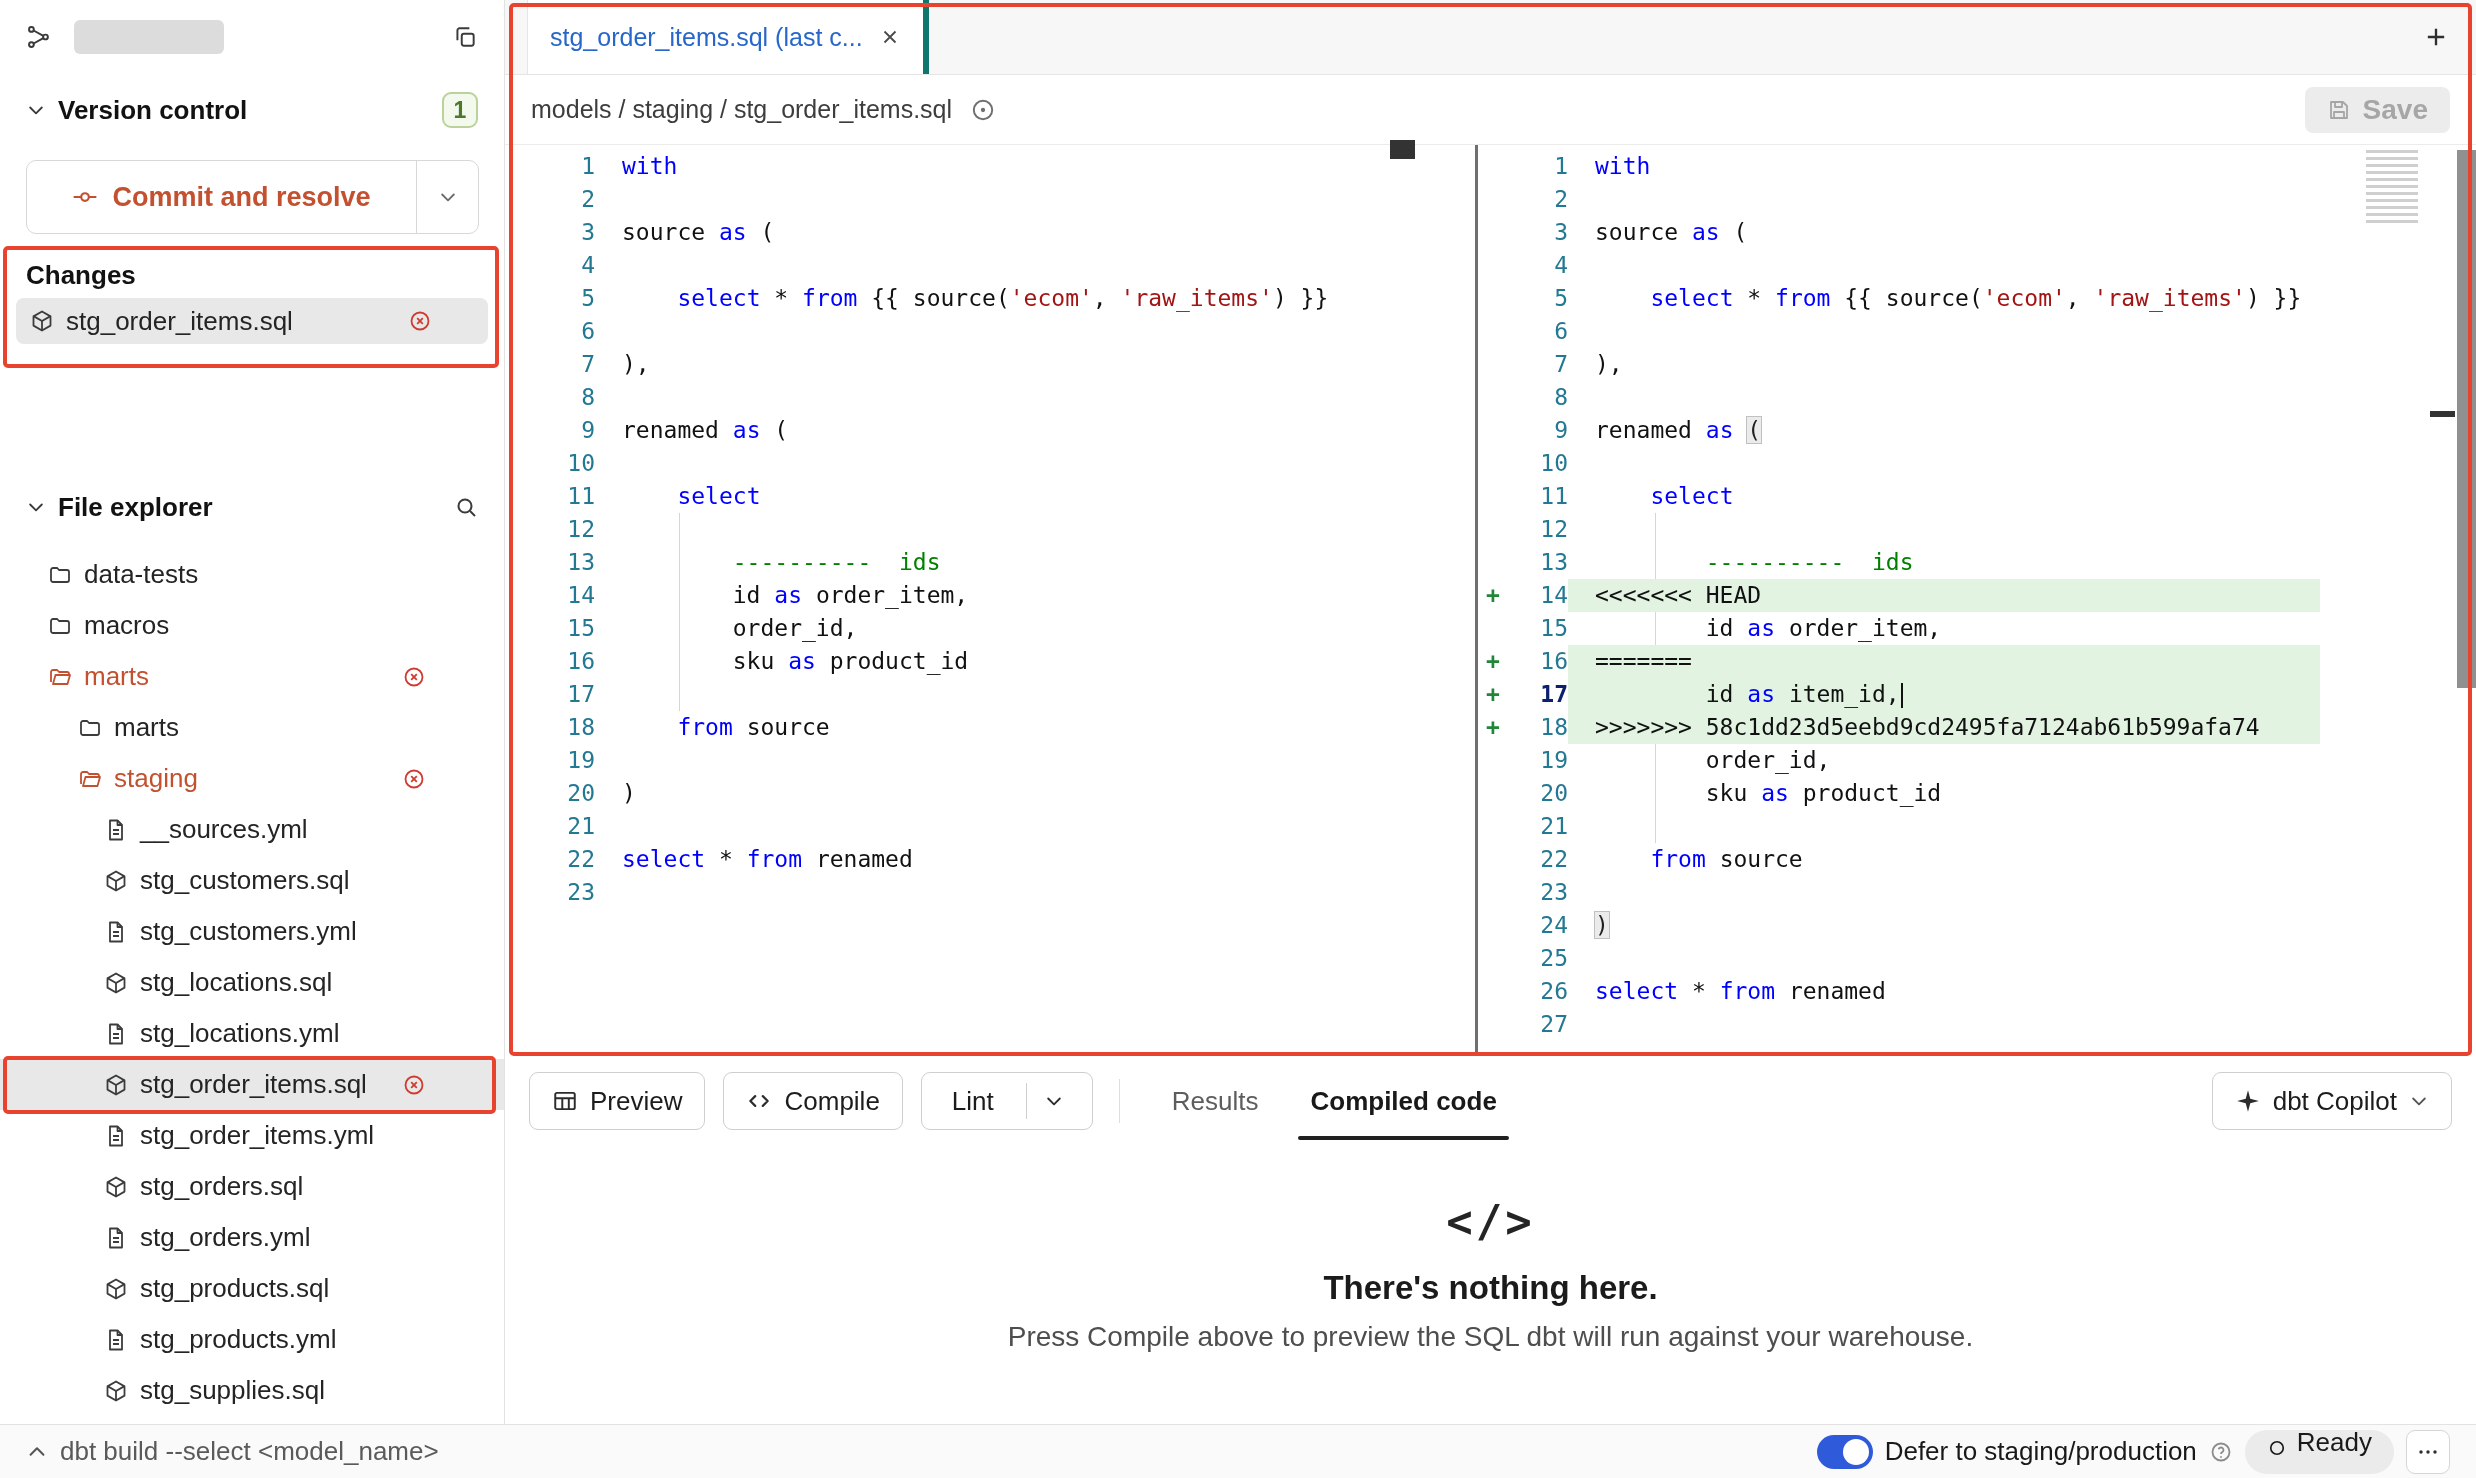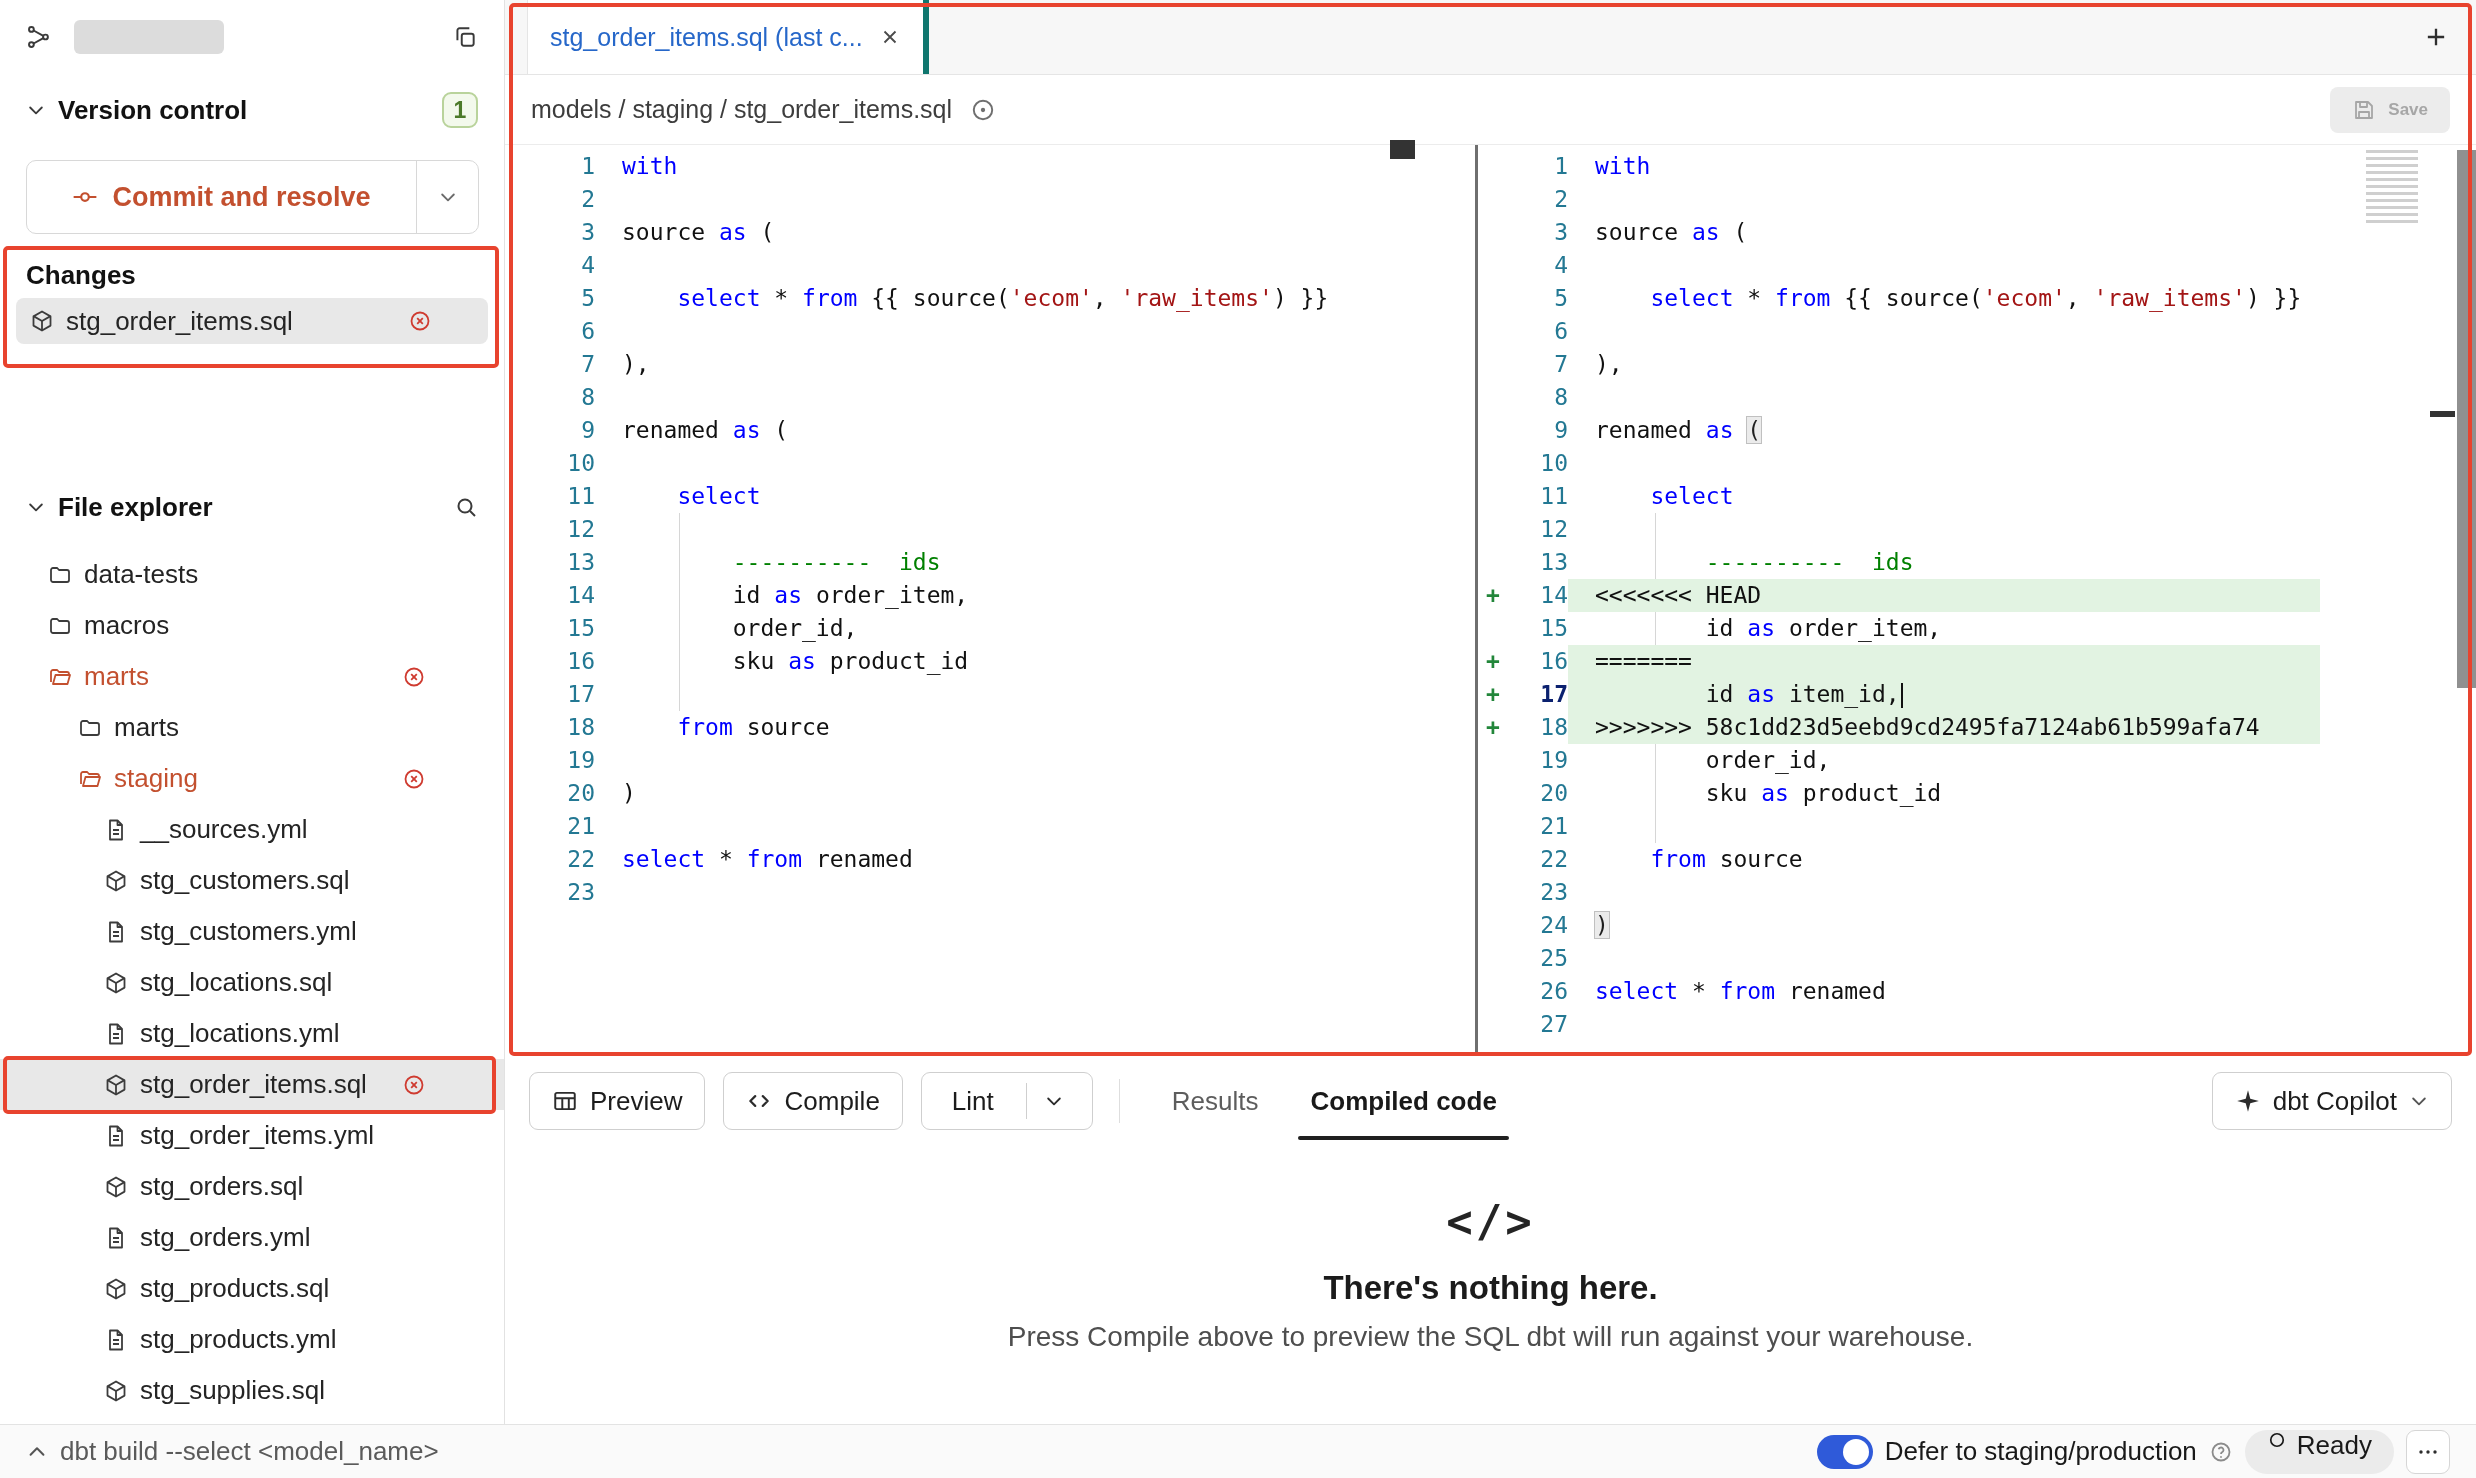--- a/index.html
+++ b/index.html
@@ -37,21 +37,21 @@
 
   
   .tabbar{position:absolute;left:505px;top:0;width:1971px;height:75px;background:#f7f7f7;border-bottom:1px solid #e5e5e5;display:flex;align-items:stretch}
   .tab{margin-left:22px;padding:0 22px;background:#fff;border-left:1px solid #e5e5e5;border-right:6px solid #0f766e;display:flex;align-items:center;gap:16px}
   .tab-label{color:var(--tab_blue,#2667c9);font-size:25px;white-space:nowrap}
   .tab-close{color:#4a4a4a}
   .tab-plus{margin-left:auto;margin-right:26px;align-self:center;color:#2f2f2f}
   .crumbbar{position:absolute;left:505px;top:75px;width:1971px;height:69px;display:flex;align-items:center;gap:18px;padding:0 26px;background:#fff}
   .crumb{font-size:25px;color:#3d3d3d;white-space:nowrap}
   .lineage{color:#6f6f6f}
-  .save-btn{margin-left:auto;height:46px;padding:0 22px;border-radius:8px;background:#ececec;color:#a6a6a6;display:flex;align-items:center;gap:12px;font-size:17px;font-weight:600}
+  .save-btn{margin-left:auto;height:46px;padding:0 22px;border-radius:8px;background:#ececec;color:#a6a6a6;display:flex;align-items:center;gap:12px;font-size:28px;font-weight:600}
   .code-topline{position:absolute;left:505px;top:144px;width:1971px;height:1px;background:#ececec}
 
   
   .pane{position:absolute;top:145px;height:911px;overflow:hidden;background:#fff;
     font-family:"DejaVu Sans Mono","Liberation Mono",monospace;font-size:23px;line-height:33px;padding-top:5px}
   .pane-left{left:505px;width:909px}
   .pane-right{left:1480px;width:952px}
   .code-line{display:flex;position:relative;z-index:1;height:33px}
   .lnum{flex:none;text-align:right;color:var(--gutter_teal,#237893)}
   .pane-left .lnum{width:90px}
@@ -97,21 +97,21 @@
   .empty-sub{margin-top:14px;font-size:28px;color:#4e4e4e}
 
   
   .statusbar{position:absolute;left:0;top:1424px;width:2476px;height:54px;background:#fafafa;border-top:1px solid #e3e3e3;display:flex;align-items:center;padding:0 26px;color:#555}
   .sb-cmd{font-size:26px;color:#5a5a5a;margin-left:12px}
   .sb-right{margin-left:auto;display:flex;align-items:center;gap:12px}
   .toggle{width:56px;height:34px;border-radius:17px;background:var(--toggle_blue,#2f5ad9);position:relative}
   .toggle::after{content:"";position:absolute;right:4px;top:4px;width:26px;height:26px;border-radius:50%;background:#fff}
   .defer-label{font-size:26px;color:#191919}
   .help{color:#8b8b8b}
-  .ready-pill{height:44px;padding:0 22px;border-radius:22px;background:#ebebeb;display:flex;align-items:flex-start;gap:10px;font-size:26px;color:#191919}
+  .ready-pill{height:44px;padding:16px 22px;border-radius:22px;background:#ebebeb;display:flex;align-items:flex-end;gap:10px;font-size:26px;color:#191919}
   .ready-pill .ic{color:#191919}
   .dots-btn{width:44px;height:44px;border:1px solid #d6d6d6;border-radius:9px;display:flex;align-items:center;justify-content:center;color:#2e2e2e;background:#fff}
 
   
   .annot{position:absolute;border:4px solid var(--annotation_red,#e8432e);border-radius:5px;pointer-events:none;z-index:60}
   #annot-changes{left:3px;top:246px;width:496px;height:122px}
   #annot-file{left:3px;top:1056px;width:493px;height:58px}
   #annot-editor{left:509px;top:3px;width:1963px;height:1053px}
 </style>
 </head>

